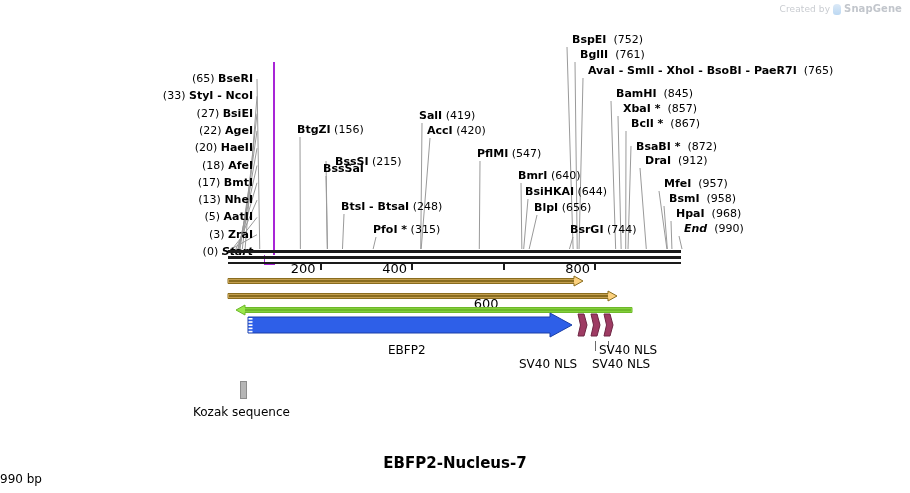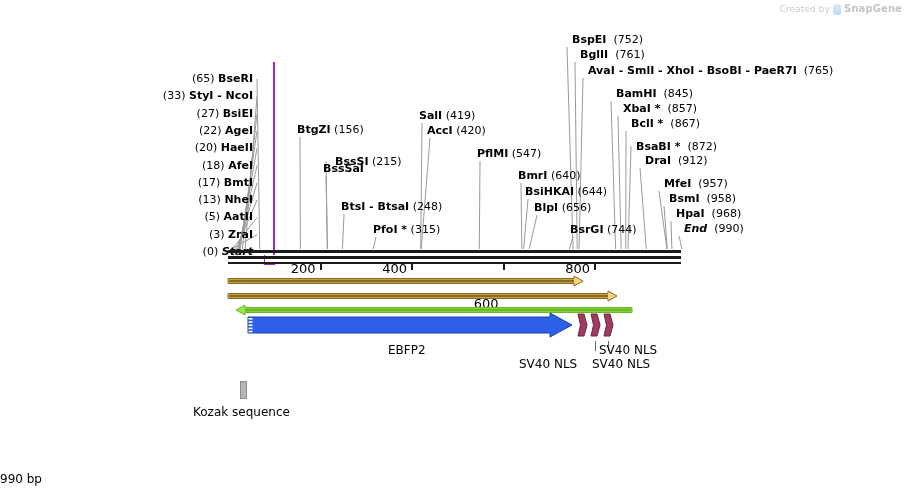--- a/index.html
+++ b/index.html
@@ -238,14 +238,15 @@
       <div class="nls-leader" style="left: 595px; top: 341px; height: 10px;"></div>
       <div class="nls-leader" style="left: 608px; top: 341px; height: 10px;"></div>
       <div class="feat-label" style="left: 519px; top: 357px;">SV40 NLS</div>
       <div class="feat-label" style="left: 592px; top: 357px;">SV40 NLS</div>
       <div class="feat-label" style="left: 599px; top: 343px;">SV40 NLS</div>
     </div>
 
   <div class="kozak" style="left:240px;top:381px;width:5px;height:16px;"></div>
   <div class="feat-label" style="left:193px;top:405px;">Kozak sequence</div>
 
+  <div class="title" style="top:454px;">EBFP2-Nucleus-7</div>
   <div class="subtitle" style="top:472px;">990 bp</div>
 </div>
 
 </body></html>

